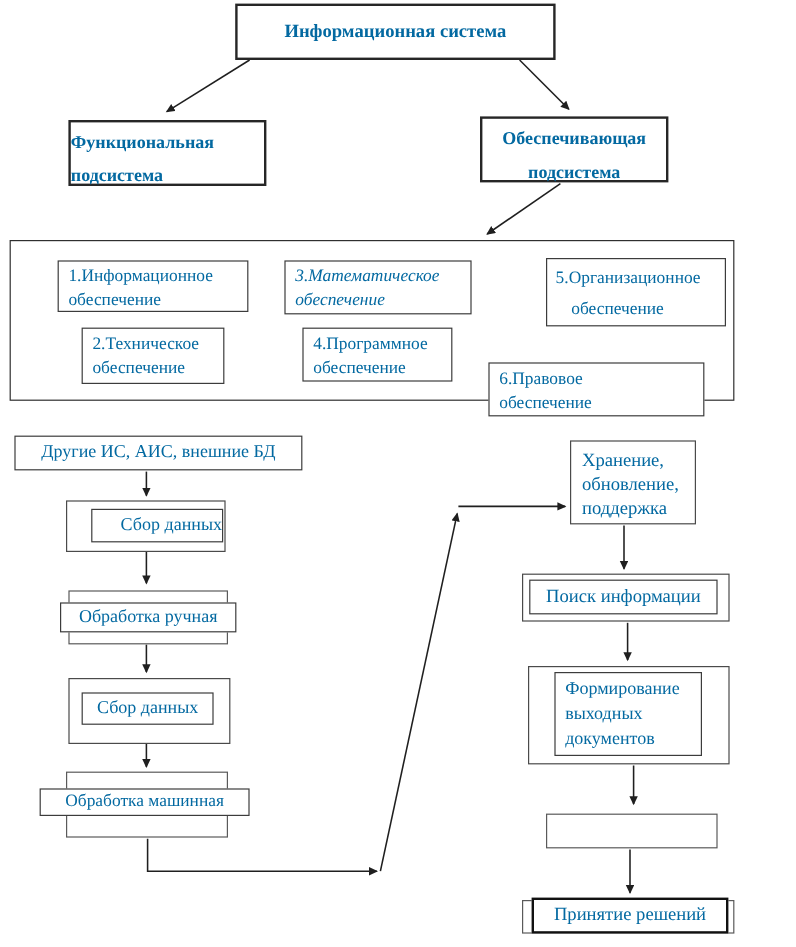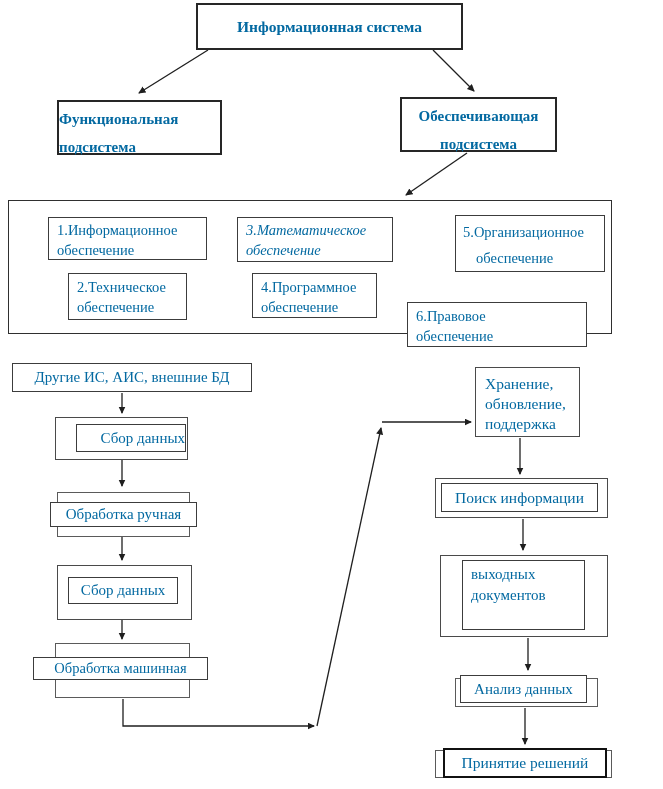--- a/index.html
+++ b/index.html
@@ -140,28 +140,26 @@
   </div>
 
   <div class="box" style="left:435px;top:478px;width:173px;height:40px;border-color:#4a4a4a;"></div>
   <div class="box center" style="left:441px;top:483px;width:157px;height:29px;font-size:15.5px;">
     <span>Поиск информации</span>
   </div>
 
   <div class="box" style="left:440px;top:555px;width:168px;height:82px;border-color:#4a4a4a;"></div>
   <div class="box" style="left:462px;top:560px;width:123px;height:70px;font-size:15px;padding:3px 0 0 8px;line-height:21px;">
     <span class="lines">
+      <span>Формирование</span>
       <span>выходных</span>
       <span>документов</span>
     </span>
   </div>
 
   <div class="layer-back" style="position:absolute;left:455px;top:678px;width:143px;height:29px;box-sizing:border-box;"></div>
-  <div class="box center" style="left:460px;top:675px;width:127px;height:28px;font-size:15px;">
-    <span>Анализ данных</span>
-  </div>
 
   <div class="layer-back" style="position:absolute;left:435px;top:750px;width:177px;height:28px;box-sizing:border-box;"></div>
   <div class="box center" style="left:443px;top:748px;width:164px;height:30px;font-size:15.5px;border:2.4px solid #111111;">
     <span>Принятие решений</span>
   </div>
 
 </div>
 
 </body></html>

